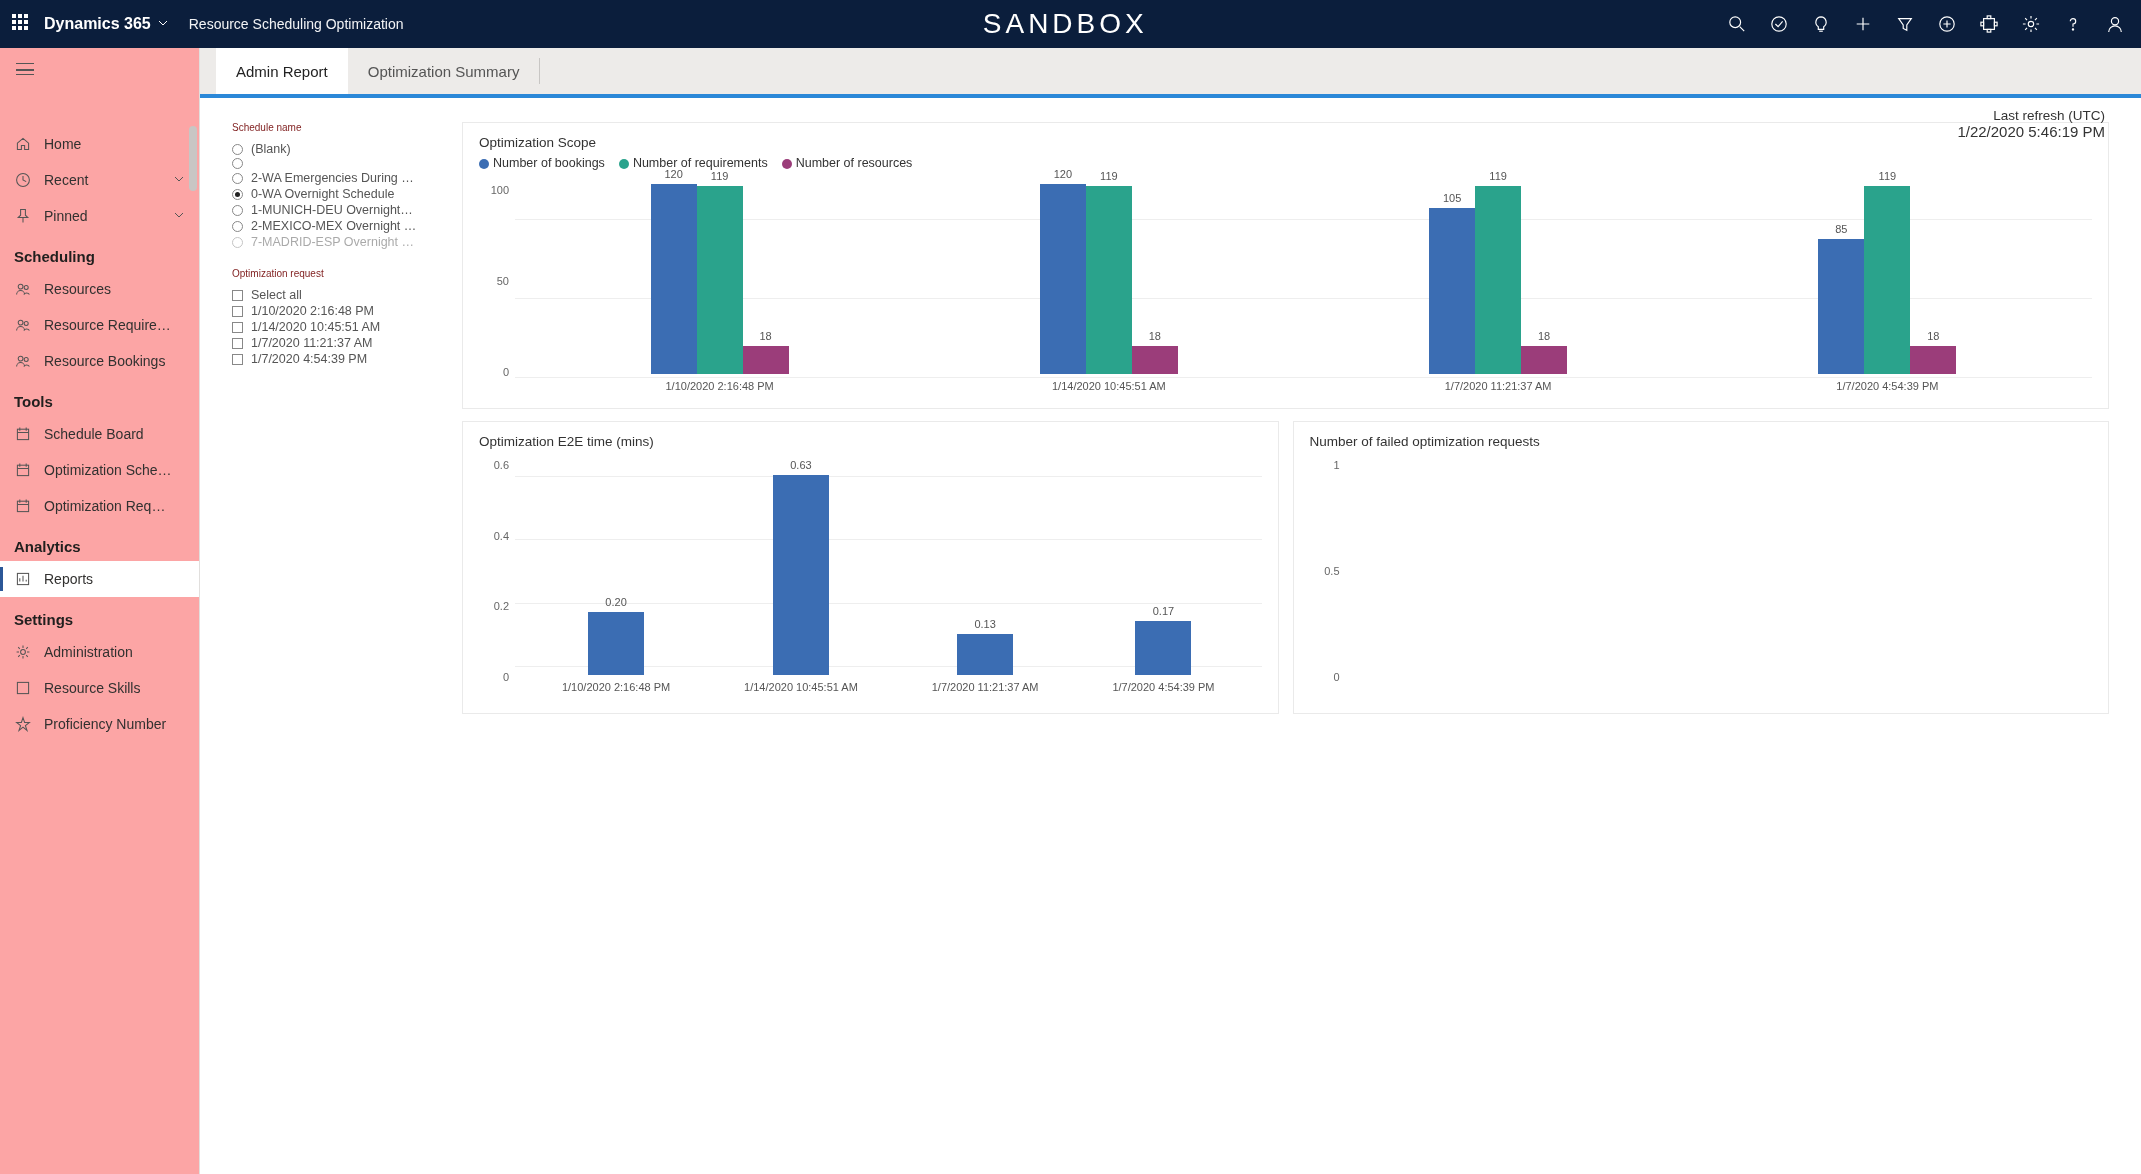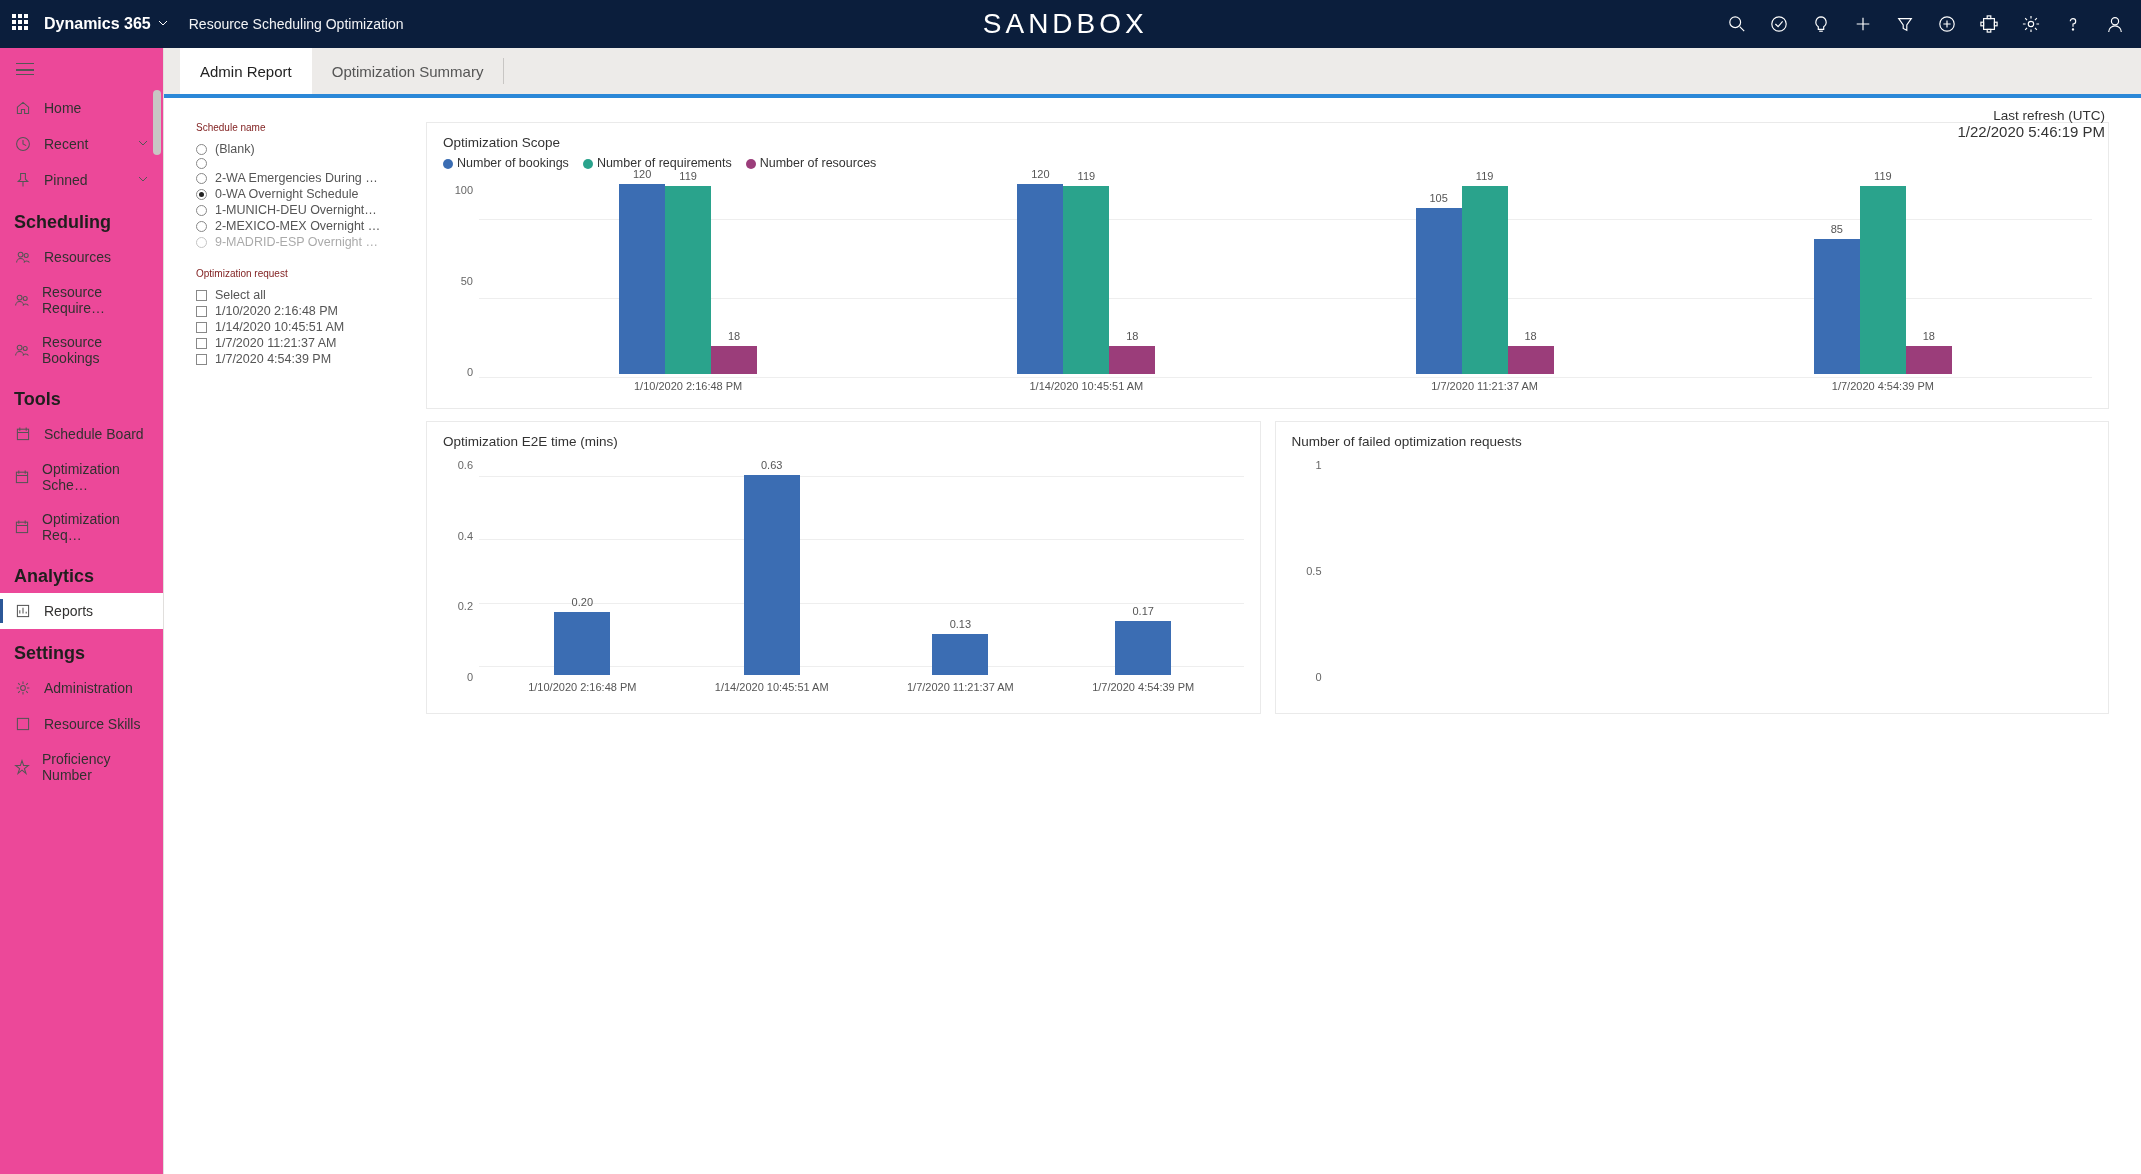--- a/index.html
+++ b/index.html
@@ -15,30 +15,30 @@
   .brand { font-weight: 600; font-size: 16px; margin-right: 6px; }
   .brand-caret { margin-right: 20px; }
   .app-name { font-size: 14px; opacity: .95; }
   .sandbox { flex: 1; text-align: center; font-size: 28px; letter-spacing: 4px; font-weight: 300; }
   .topbar-icons { display: flex; gap: 22px; margin-right: 8px; }
   .topbar-icons .ticon { width: 20px; height: 20px; cursor: pointer; display:flex; align-items:center; justify-content:center; }
   .topbar-icons svg { stroke: #fff; fill: none; stroke-width: 1.3; }
 
   
   .layout { display: flex; height: calc(100% - 48px); }
-  .sidebar-col { width: 164px; background: #ec4899; border-right: 1px solid #e1dfdd; display:flex; flex-direction:column; }
+  .sidebar-col { width: 200px; background: #fca5a5; border-right: 1px solid #e1dfdd; display:flex; flex-direction:column;gap:36px; }
   .hamburger { height: 42px; display:flex; align-items:center; padding-left: 16px; cursor:pointer; }
   .hamburger-lines { width:18px; height:12px; border-top:1.5px solid #555; border-bottom:1.5px solid #555; position:relative;}
   .hamburger-lines::after{content:"";position:absolute;top:5px;left:0;right:0;height:1.5px;background:#555;}
   .side-scroll { position: relative; flex:1; overflow:hidden; }
   .side-scrollbar { position:absolute; right:2px; top:0; width:8px; height:100%; }
   .side-scrollbar .thumb { position:absolute; top:0; width:100%; height:65px; background:#c8c6c4; border-radius:4px; }
   .nav-item { display:flex; align-items:center; padding: 9px 14px; font-size:14px; color:#323130; cursor:pointer; gap:12px; }
   .nav-item .chev { margin-left:auto; }
-  .nav-section-title { font-weight:600; font-size:18px; padding: 14px 14px 6px; color:#201f1e; }
+  .nav-section-title { font-weight:600; font-size:15px; padding: 14px 14px 6px; color:#201f1e; }
   .nav-item.active { background:#fff; position:relative; }
   .nav-item.active::before { content:""; width:3px; background:#2b5797; position:absolute; left:0; top:6px; bottom:6px; }
   .nicon { width:18px; height:18px; display:flex; align-items:center; justify-content:center; color:#555;}
   .nicon svg { stroke:#555; fill:none; stroke-width:1.3; }
 
   
   .content-col { flex:1; display:flex; flex-direction:column; background:#f3f2f1; }
   .page-accent { height:4px; background:#2b88d8; width:100%; }
   .tabs-row { height:46px; background:#edebe9; display:flex; align-items:stretch; padding-left:16px; }
   .tab { padding: 0 20px; display:flex; align-items:center; font-size:15px; color:#555; cursor:pointer; border-right:0; }
@@ -346,21 +346,21 @@
                 <div class="radio-row">
                   <span class="radio "></span>
                   <span>1-MUNICH-DEU Overnight…</span>
                 </div>
                 <div class="radio-row">
                   <span class="radio "></span>
                   <span>2-MEXICO-MEX Overnight …</span>
                 </div>
                 <div class="radio-row" style="opacity: 0.5;">
                   <span class="radio "></span>
-                  <span>9-MADRID-ESP Overnight …</span>
+                  <span>7-MADRID-ESP Overnight …</span>
                 </div>
               </div>
           </div>
           <div class="filter-block">
             <div class="filter-title">Optimization request</div>
             <div id="req-opts">
                 <div class="check-row">
                   <span class="check"></span>
                   <span>Select all</span>
                 </div>

